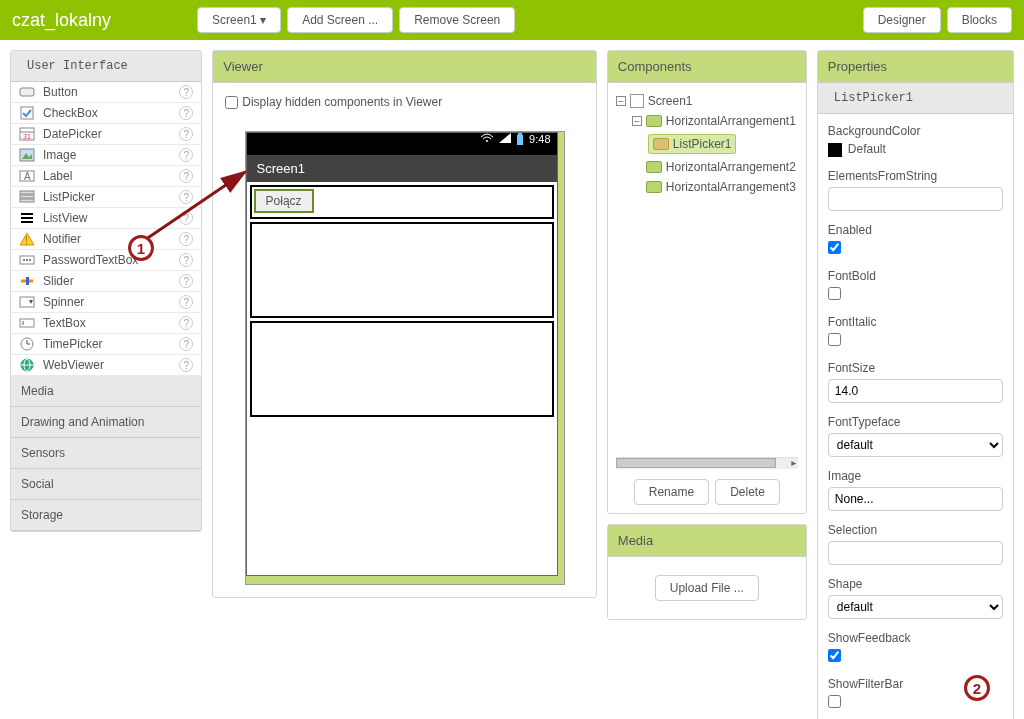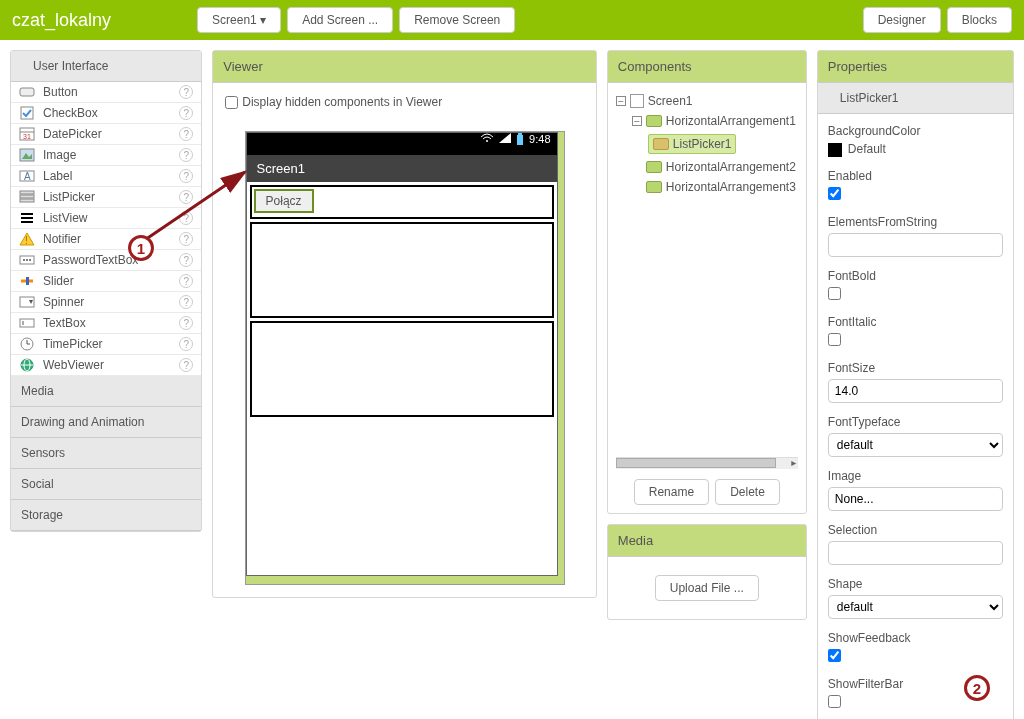--- a/index.html
+++ b/index.html
@@ -30,24 +30,25 @@
 .panel { border: 1px solid #d6d6d6; background: #fff; border-radius: 3px; }
 .panel-header {
   background: #c3da7d;
   padding: 8px 10px;
   font-size: 13px;
   color: #555;
   border-bottom: 1px solid #ccc;
 }
 .panel-sub {
   background: #e8e8e8;
-  padding: 8px 22px;
+  padding: 8px 16px;
   font-size: 12px;
   color: #555;
   border-bottom: 1px solid #ccc;
+  font-family: Liberation Mono, monospace;
 }
 
 
 .col-palette { width: 195px; }
 .palette-body { }
 .palette-item {
   display: flex;
   align-items: center;
   padding: 2px 8px;
   border-bottom: 1px solid #eaeaea;
@@ -423,26 +424,26 @@
 
   <div class="panel col-properties" style="position:relative;">
     <div class="panel-header">Properties</div>
     <div class="panel-sub">ListPicker1</div>
     <div class="prop-body">
       <div class="prop-group">
         <div class="prop-label">BackgroundColor</div>
         <div><span class="swatch"></span><span>Default</span></div>
       </div>
       <div class="prop-group">
+        <div class="prop-label">ElementsFromString</div>
+        <input class="prop-input" type="text" value="" style="">
+      </div>
+      <div class="prop-group">
         <div class="prop-label">Enabled</div>
         <input type="checkbox" checked="" style="">
-      </div>
-      <div class="prop-group">
-        <div class="prop-label">ElementsFromString</div>
-        <input class="prop-input" type="text" value="" style="">
       </div>
       <div class="prop-group">
         <div class="prop-label">FontBold</div>
         <input type="checkbox" style="">
       </div>
       <div class="prop-group">
         <div class="prop-label">FontItalic</div>
         <input type="checkbox" style="">
       </div>
       <div class="prop-group">

